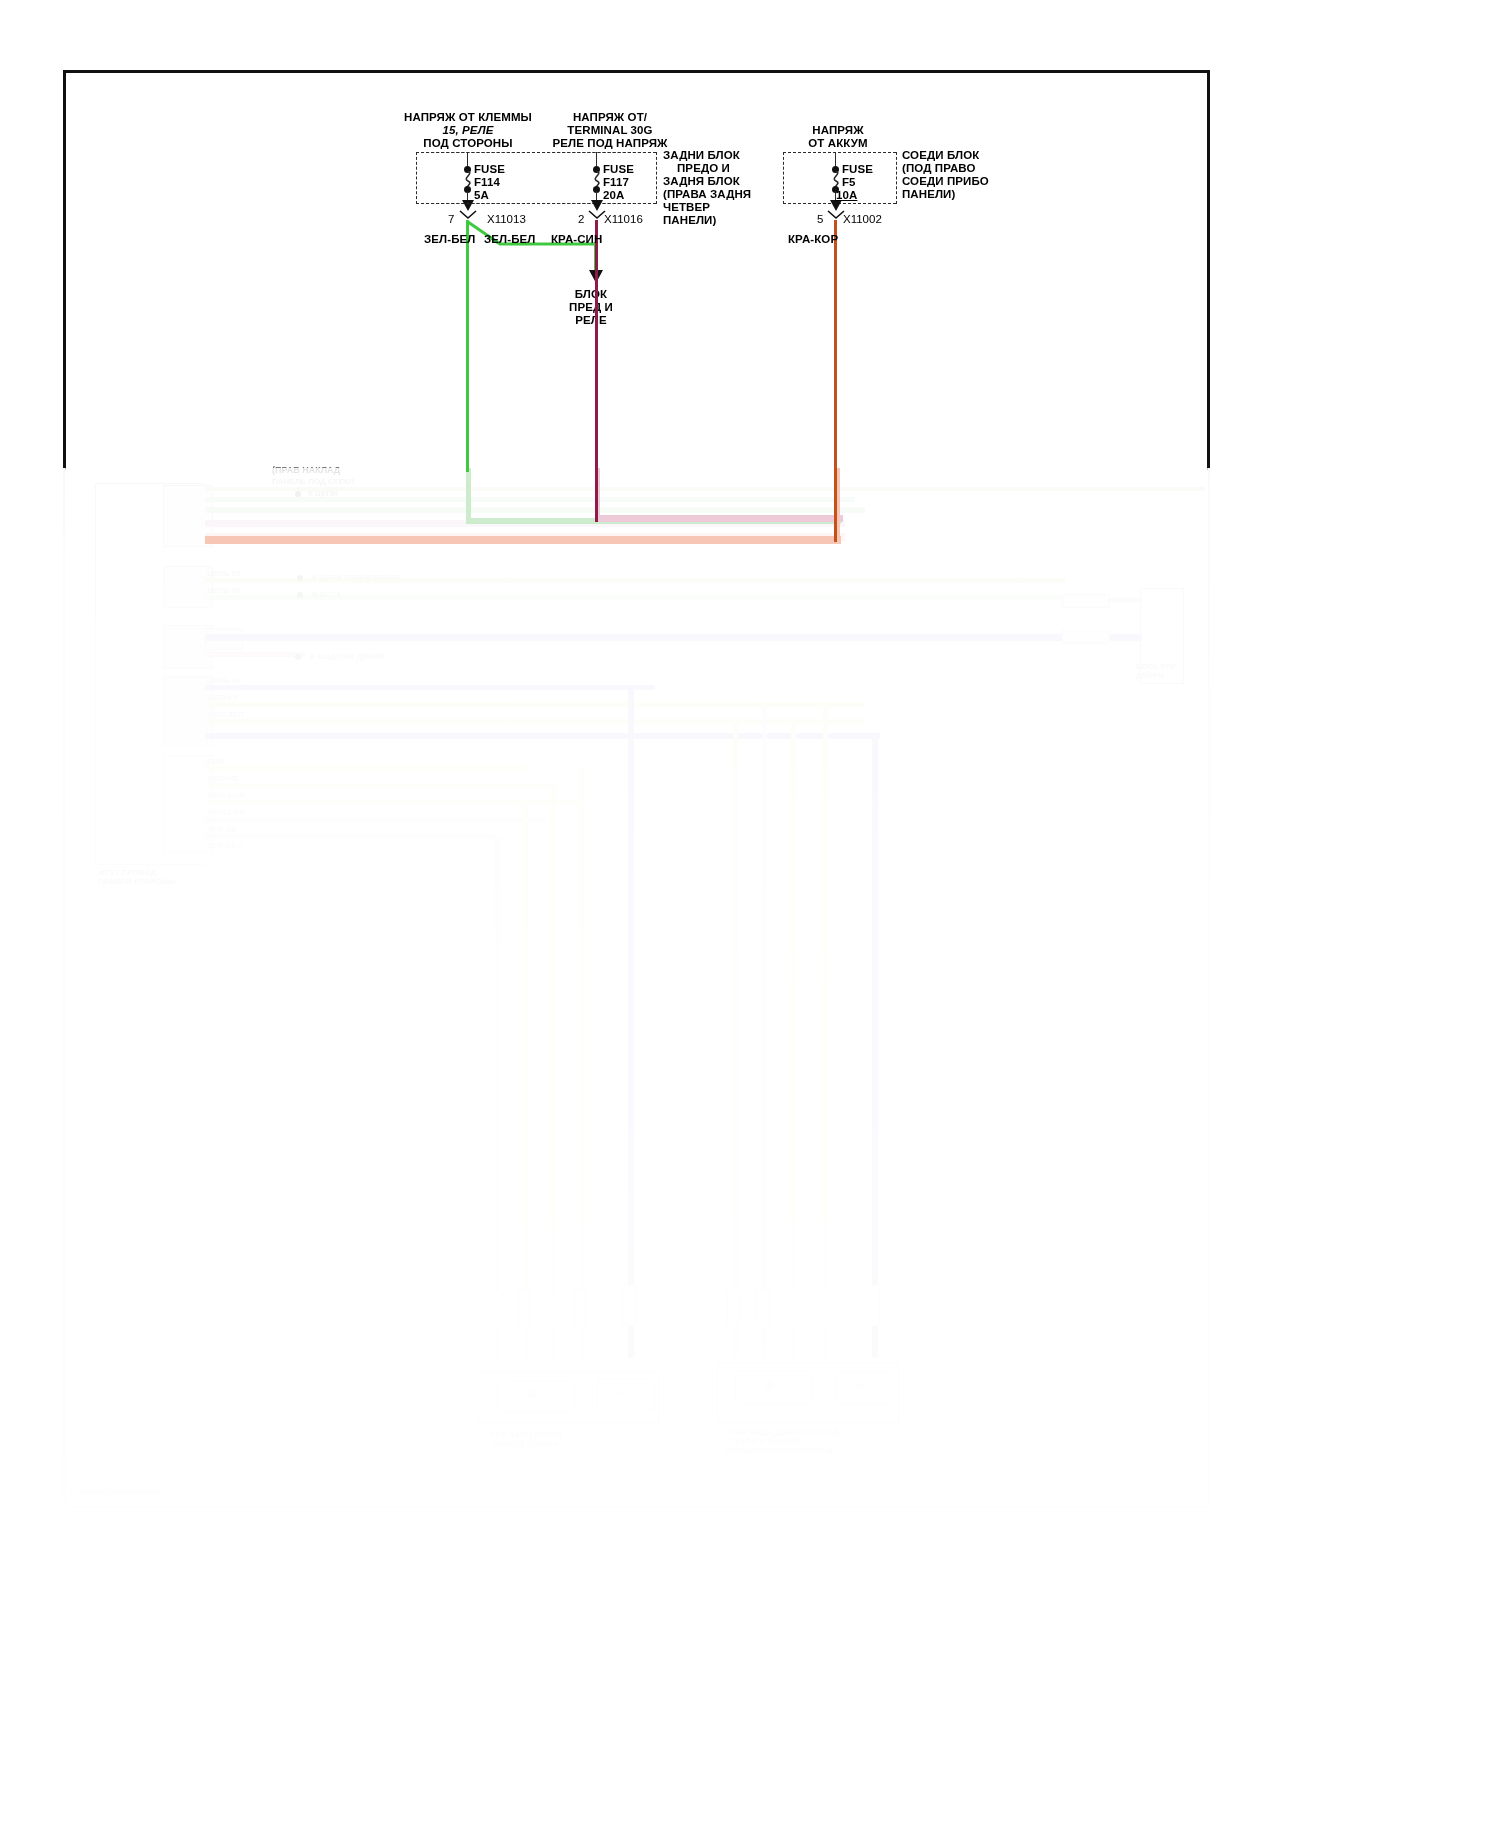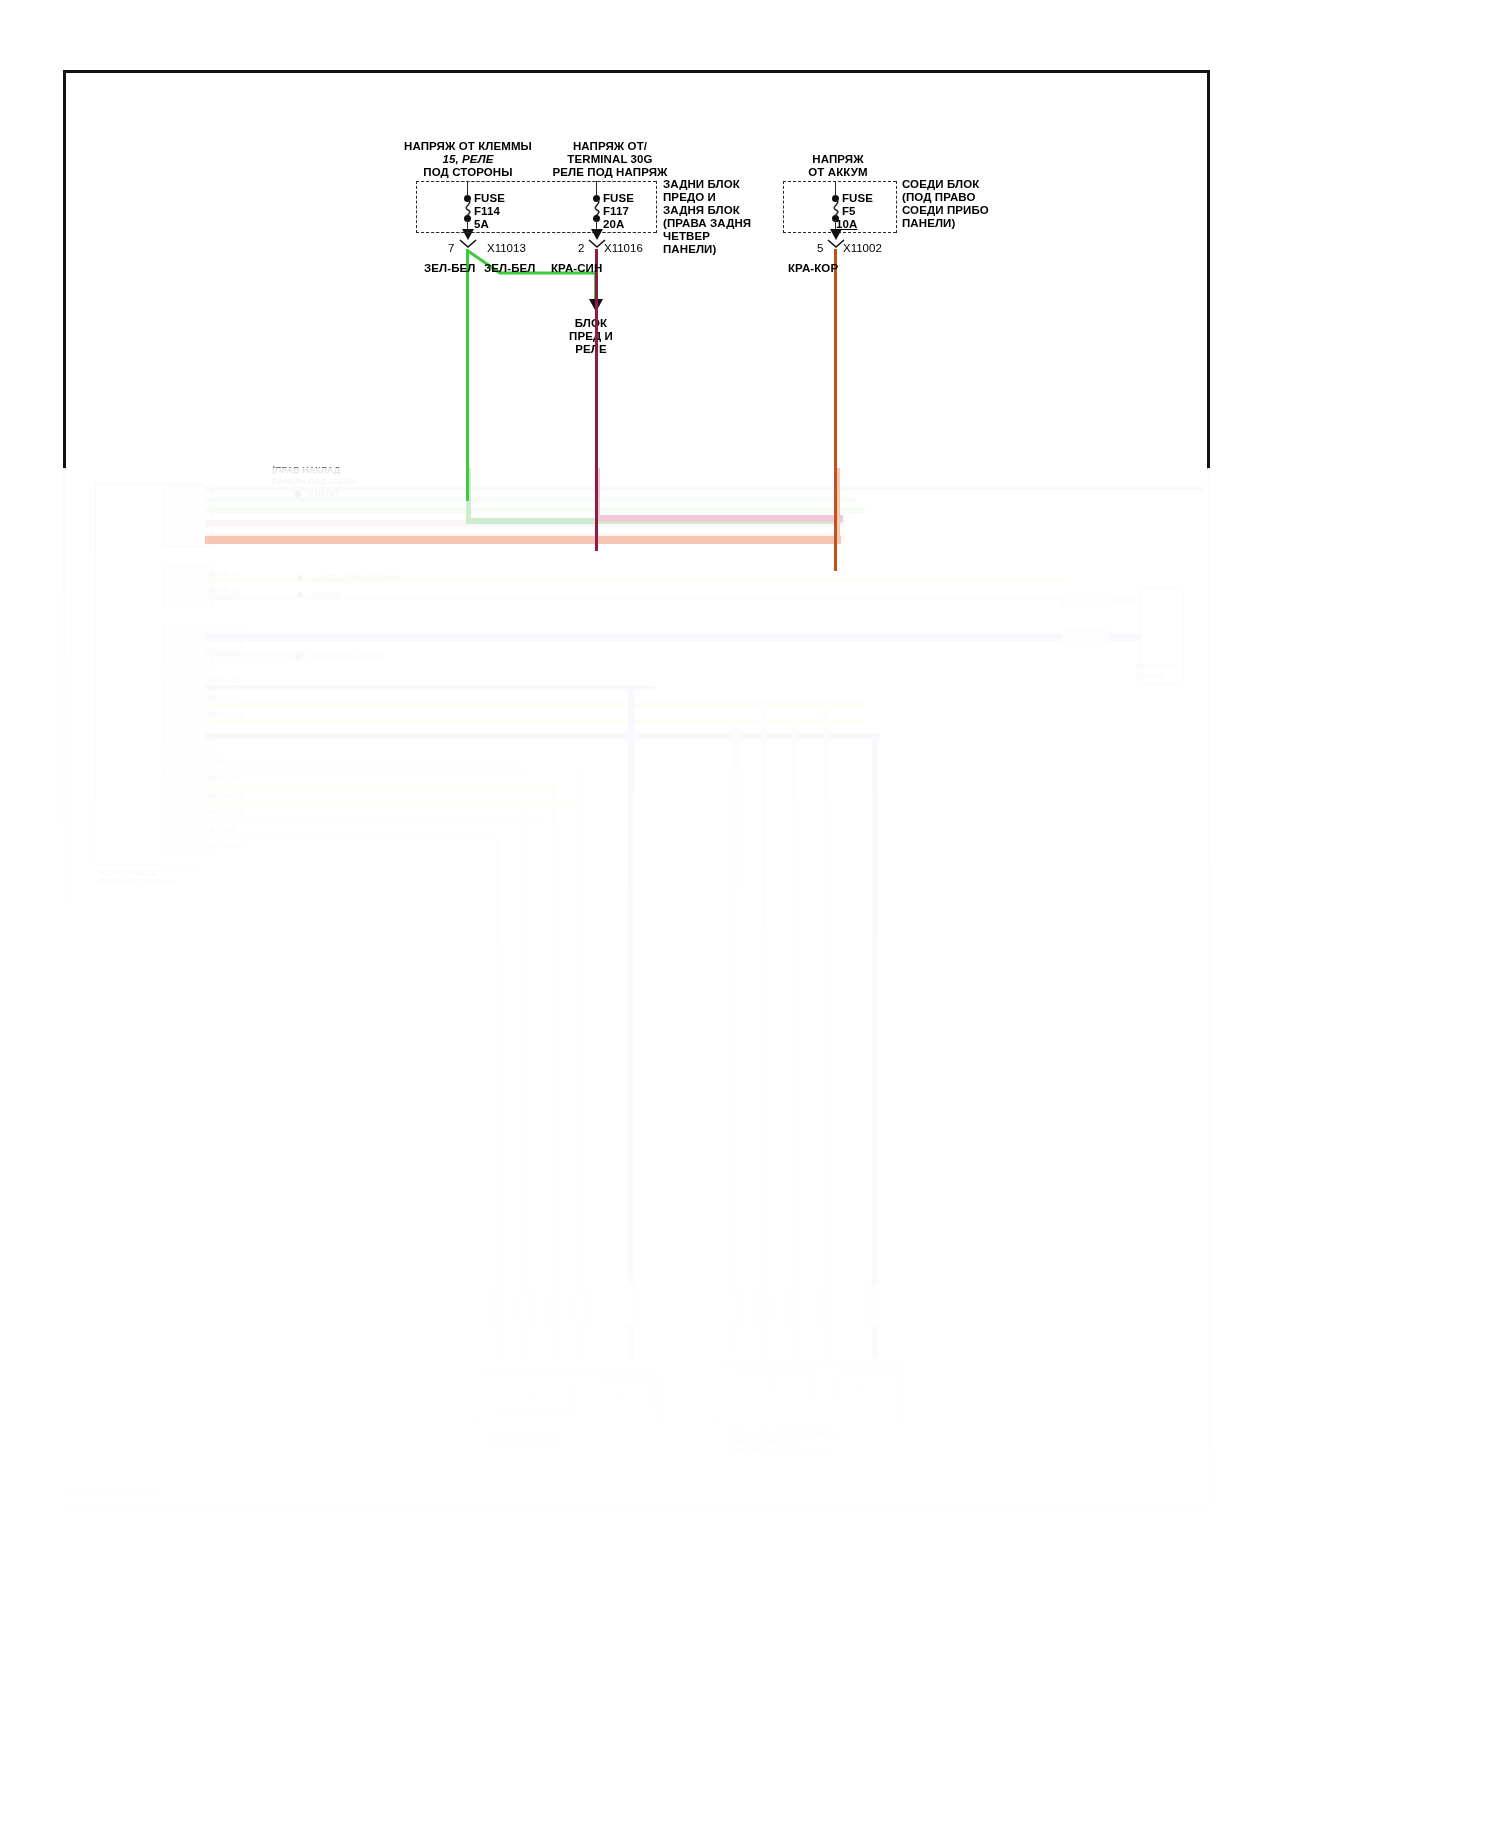--- a/index.html
+++ b/index.html
@@ -169,21 +169,21 @@
 УПРАВЛЕНИЯ СТЕКЛОПОД</div>
 
     <div class="f-txt blur" style="left:70px;top:1487px;">СТЕКЛОПОДЪЕМНИКИ</div>
   </div>
 
   <div class="fade-veil"></div>
 
   <div class="frame-top"></div>
   <div class="frame-bottom"></div>
 
-  <div style="position:absolute;inset:0;z-index:60;margin-top:29px;">
+  <div style="position:absolute;inset:0;z-index:60;">
 
     <div class="lbl c" style="left:378px;top:111px;width:180px;">НАПРЯЖ ОТ КЛЕММЫ</div>
     <div class="lbl c" style="left:378px;top:124px;width:180px;font-style:italic;">15, РЕЛЕ</div>
     <div class="lbl c" style="left:378px;top:137px;width:180px;">ПОД СТОРОНЫ</div>
 
     <div class="fusebox" style="left:416px;top:152px;width:240px;height:52px;border-right:none;"></div>
 
     <div class="wire" style="left:467px;top:152px;width:0;height:16px;border-left:1.6px solid #2a2a2a;"></div>
     <div class="dot" style="left:464px;top:166px;"></div>
     <svg class="squiggle" style="left:460px;top:171px;" width="16" height="18" viewBox="0 0 16 18">
@@ -240,21 +240,21 @@
       <path d="M2 1 L10 8 L18 1" stroke="#111" stroke-width="1.6" fill="none"></path>
     </svg>
     <div class="pin" style="left:578px;top:213px;">2</div>
     <div class="conn" style="left:604px;top:213px;">X11016</div>
 
     <div class="wire" style="left:595px;top:220px;width:3px;height:302px;background:#8e1b4a;"></div>
     <div class="lbl" style="left:551px;top:233px;">КРА-СИН</div>
 
     <div class="wire" style="left:656px;top:152px;width:0;height:52px;border-left:1.6px dashed #2a2a2a;"></div>
     <div class="lbl" style="left:663px;top:149px;">ЗАДНИ БЛОК</div>
-    <div class="lbl" style="left:663px;top:162px;">ПРЕДО И</div>
+    <div class="lbl" style="left:677px;top:162px;">ПРЕДО И</div>
     <div class="lbl" style="left:663px;top:175px;">ЗАДНЯ БЛОК</div>
     <div class="lbl" style="left:663px;top:188px;">(ПРАВА ЗАДНЯ</div>
     <div class="lbl" style="left:663px;top:201px;">ЧЕТВЕР</div>
     <div class="lbl" style="left:663px;top:214px;">ПАНЕЛИ)</div>
 
     <div class="lbl c" style="left:758px;top:124px;width:160px;">НАПРЯЖ</div>
     <div class="lbl c" style="left:758px;top:137px;width:160px;">ОТ АККУМ</div>
 
     <div class="fusebox" style="left:783px;top:152px;width:113px;height:52px;border-right:none;"></div>
 

